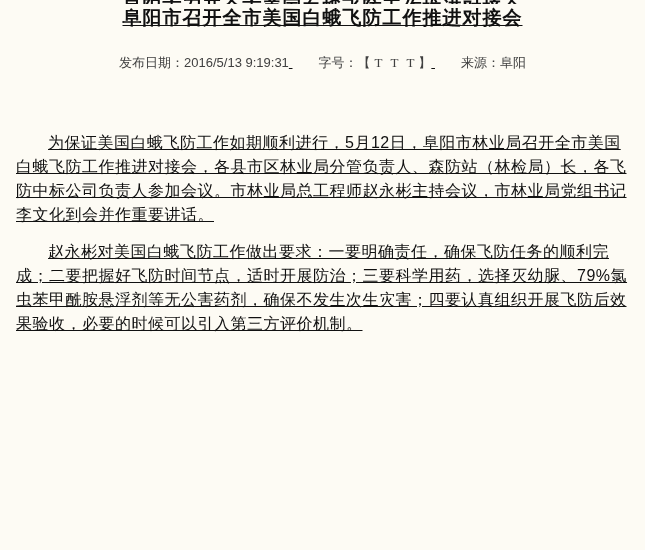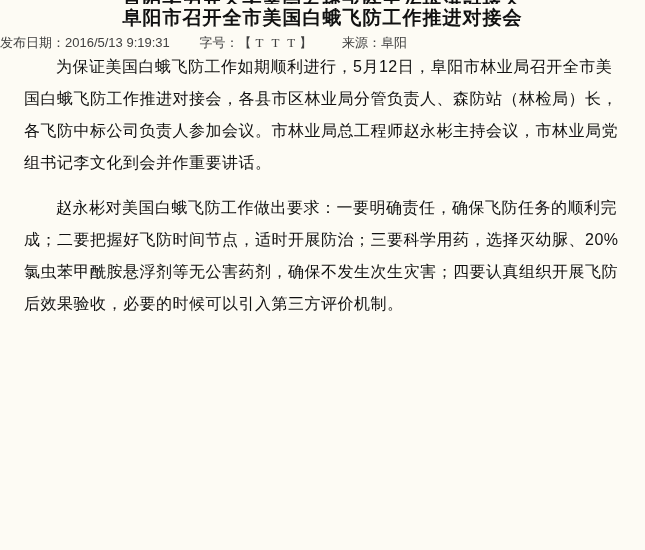--- a/index.html
+++ b/index.html
@@ -4,20 +4,21 @@
 <style>
   html, body { margin: 0; padding: 0; }
   .page {
     position: relative;
     width: 645px;
     height: 550px;
     background: #fdfbf4;
     overflow: hidden;
     font-family: "Liberation Sans", sans-serif;
     color: #111111;
+    text-decoration: underline;
   }
   
   .clipped-line {
     height: 4px;
     overflow: hidden;
     text-align: center;
   }
   .clipped-line span {
     display: inline-block;
     font-size: 19px;
@@ -30,40 +31,42 @@
   .title {
     margin: 2px 0 0 0;
     text-align: center;
     font-size: 19px;
     font-weight: bold;
     line-height: 24px;
     letter-spacing: 1px;
     color: #111111;
   }
   .meta {
-    margin-top: 4px;
+    margin-top: 24px;
+    text-align: center;
     font-size: 13px;
     line-height: 17px;
     color: #404040;
     white-space: nowrap;
   }
   .meta-item { display: inline-block; }
   .meta-item + .meta-item { margin-left: 26px; }
   .t-btn {
     font-family: "Liberation Serif", serif;
     font-size: 13px;
     color: #404040;
     text-decoration: none;
     margin: 0 4px;
     cursor: pointer;
   }
   .article {
-    padding: 0 24px;
+    margin-top: 60px;
+    padding: 0 16px;
     font-size: 16px;
-    line-height: 32px;
+    line-height: 24px;
     color: #111111;
     letter-spacing: 0.5px;
   }
   .article p {
     margin: 13px 0 0 0;
     text-indent: 2em;
   }
   .article p:first-child { margin-top: 0; }
 </style>
 </head>
@@ -78,16 +81,16 @@
   <h1 class="title">阜阳市召开全市美国白蛾飞防工作推进对接会</h1>
 
   <div class="meta">
     <span class="meta-item"><span>发布日期：</span><span>2016/5/13 9:19:31</span></span>
     <span class="meta-item"><span>字号：</span><span>【</span><a class="t-btn">T</a><a class="t-btn">T</a><a class="t-btn">T</a><span>】</span></span>
     <span class="meta-item"><span>来源：</span><span>阜阳</span></span>
   </div>
 
   <div class="article">
     <p>为保证美国白蛾飞防工作如期顺利进行，5月12日，阜阳市林业局召开全市美国白蛾飞防工作推进对接会，各县市区林业局分管负责人、森防站（林检局）长，各飞防中标公司负责人参加会议。市林业局总工程师赵永彬主持会议，市林业局党组书记李文化到会并作重要讲话。</p>
-    <p>赵永彬对美国白蛾飞防工作做出要求：一要明确责任，确保飞防任务的顺利完成；二要把握好飞防时间节点，适时开展防治；三要科学用药，选择灭幼脲、20%氯虫苯甲酰胺悬浮剂等无公害药剂，确保不发生次生灾害；四要认真组织开展飞防后效果验收，必要的时候可以引入第三方评价机制。</p>
+    <p>赵永彬对美国白蛾飞防工作做出要求：一要明确责任，确保飞防任务的顺利完成；二要把握好飞防时间节点，适时开展防治；三要科学用药，选择灭幼脲、79%氯虫苯甲酰胺悬浮剂等无公害药剂，确保不发生次生灾害；四要认真组织开展飞防后效果验收，必要的时候可以引入第三方评价机制。</p>
   </div>
 
 </div>
 
 </body></html>

